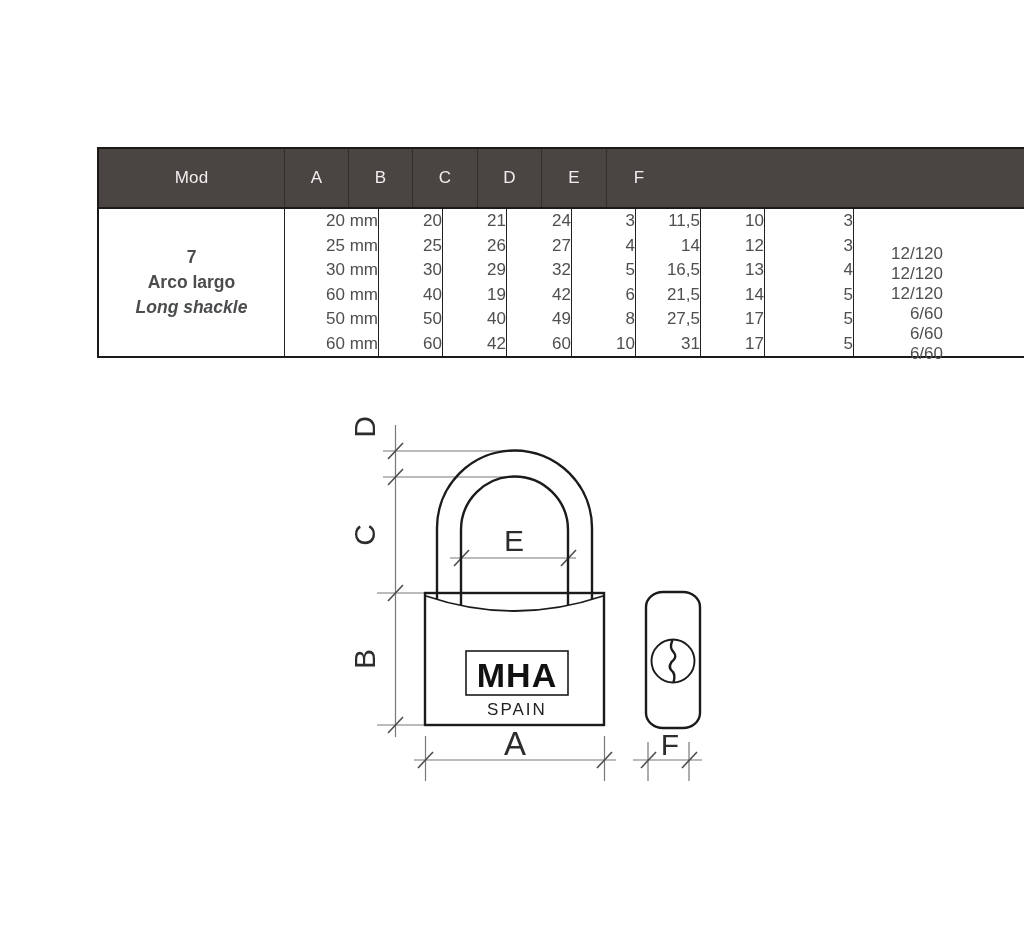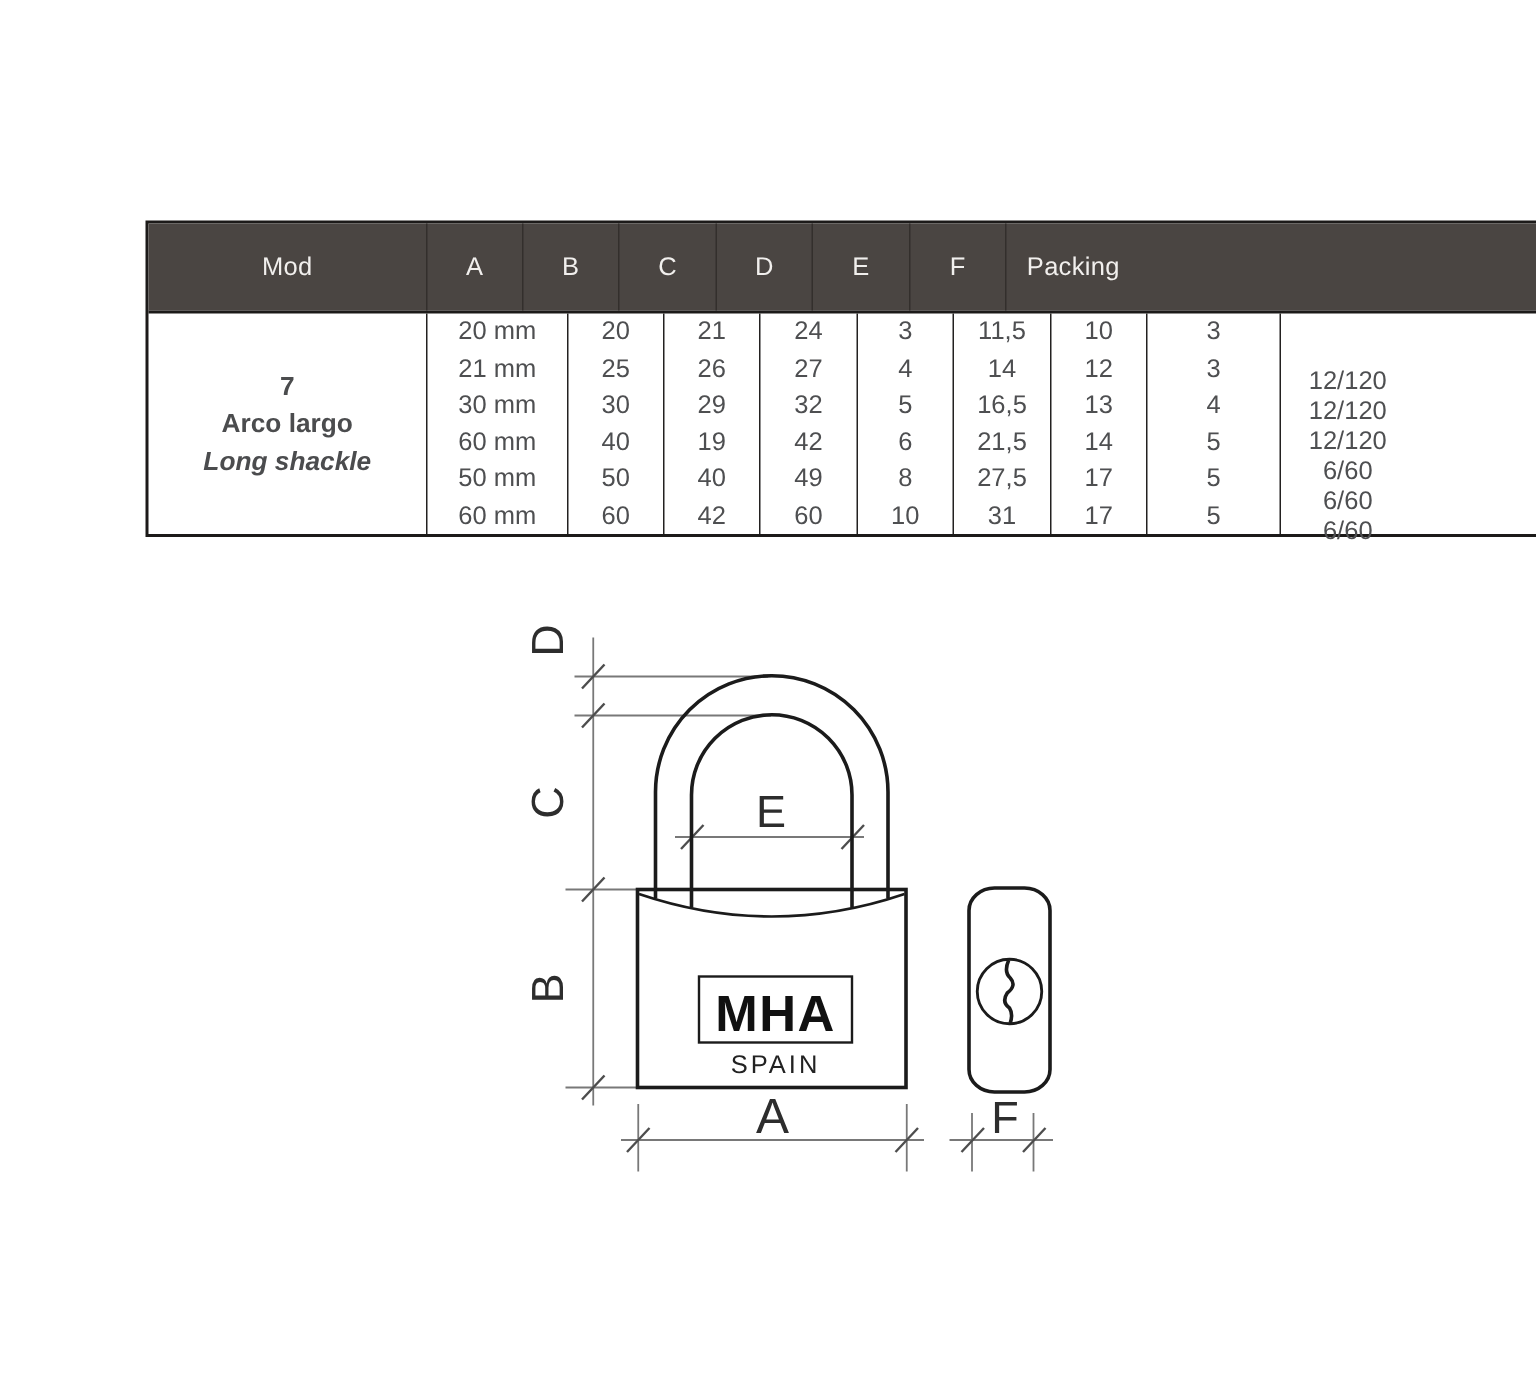--- a/index.html
+++ b/index.html
@@ -41,21 +41,21 @@
   .hcol:last-child { border-right: none; }
   .tbody {
     display: flex;
     height: 149px;
     border-top: 2px solid #1c1a19;
     color: #4e4f51;
   }
   .bcol {
     display: flex;
     flex-direction: column;
-    align-items: center;
+    align-items: flex-end;
     justify-content: center;
     border-right: 1.5px solid #232120;
     font-size: 17px;
   }
   .bcol:last-child { border-right: none; margin-top: 43px; }
   .tcell {
     height: 24.5px;
     display: flex;
     align-items: center;
     justify-content: center;
@@ -118,34 +118,31 @@
       </div>
       <div class="hcol w-d">
         <span>D</span>
       </div>
       <div class="hcol w-e">
         <span>E</span>
       </div>
       <div class="hcol w-f">
         <span>F</span>
       </div>
-      <div class="hcol w-pack">
-        <span>Packing</span>
-      </div>
     </div>
 
     <div class="tbody">
       <div class="bcol w-mod mod-cell">
         <div>7</div>
         <div>Arco largo</div>
         <div class="mod-en">Long shackle</div>
       </div>
       <div class="bcol w-size">
           <div class="tcell">20 mm</div>
-          <div class="tcell">21 mm</div>
+          <div class="tcell">25 mm</div>
           <div class="tcell">30 mm</div>
           <div class="tcell">60 mm</div>
           <div class="tcell">50 mm</div>
           <div class="tcell">60 mm</div>
         </div>
       <div class="bcol w-a">
           <div class="tcell">20</div>
           <div class="tcell">25</div>
           <div class="tcell">30</div>
           <div class="tcell">40</div>

